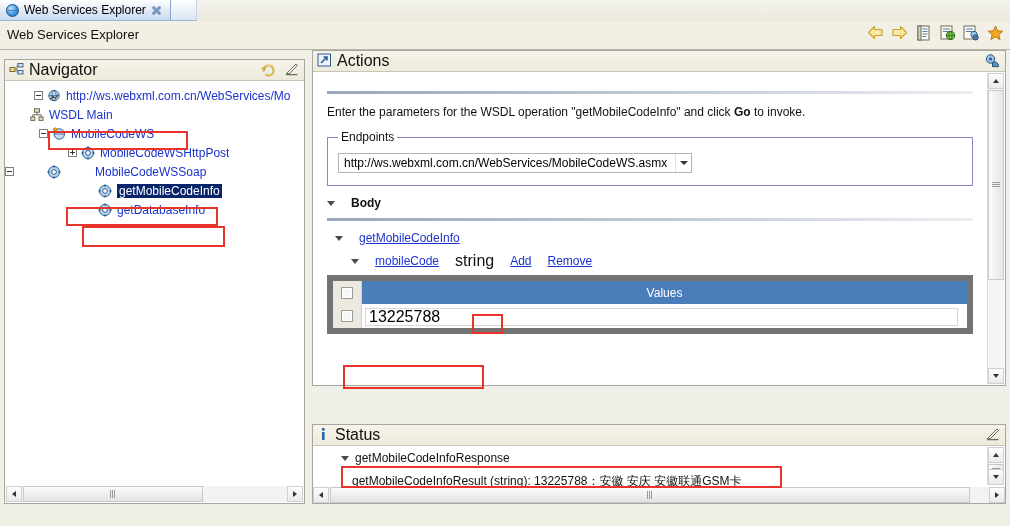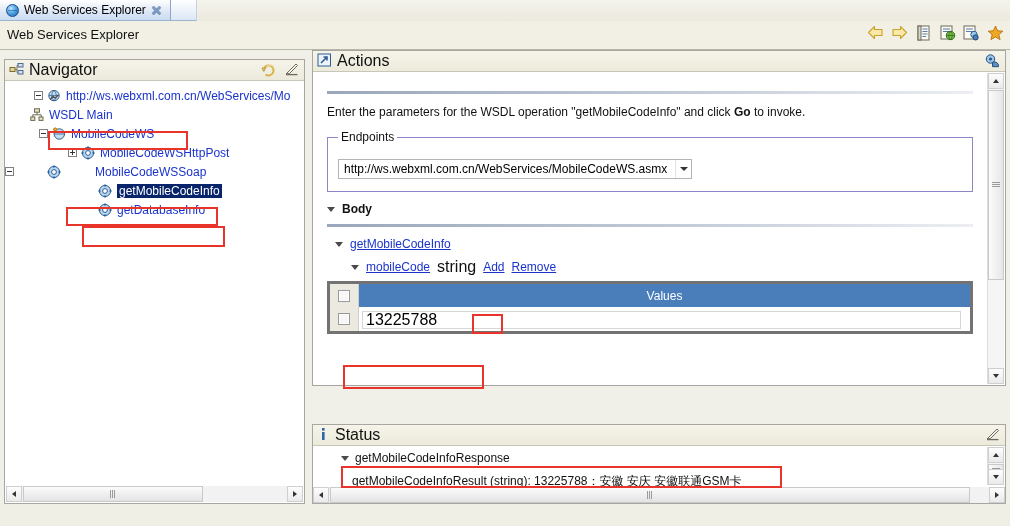--- a/index.html
+++ b/index.html
@@ -75,37 +75,37 @@
   .act-title{display:flex;align-items:center;gap:7px;font-size:13px;font-weight:bold;color:#111;}
   .src-link{color:#1a33cc;text-decoration:underline;font-size:12px;cursor:pointer;}
   .hr-grad{height:3px;margin:9px 0 11px 0;
     background:linear-gradient(to right,#9aa7bb 0%,#c3cbd8 55%,#eceef2 100%);}
   .act-desc{font-size:12px;color:#111;margin-bottom:11px;}
   .act-desc b{font-weight:bold;}
 
   fieldset.endpoints{border:1px solid #8a86c8;margin:0 0 10px 0;padding:9px 10px 12px 10px;}
   fieldset.endpoints legend{font-size:12px;color:#111;padding:0 3px;}
   .combo{display:inline-flex;align-items:center;height:20px;border:1px solid #b4b4b4;
-    background:#fff;padding:0 0 0 5px;box-sizing:border-box;font-size:12px;margin-top:6px;}
+    background:#fff;padding:0 0 0 5px;box-sizing:border-box;font-size:12px;}
   .combo-val{padding-right:8px;white-space:nowrap;}
   .combo-arrow{width:15px;height:18px;display:flex;align-items:center;justify-content:center;
     border-left:1px solid #e2e2e2;}
   .caret-d{width:0;height:0;border-left:4px solid transparent;border-right:4px solid transparent;
     border-top:4px solid #333;}
 
-  .sect-row{display:flex;align-items:center;gap:7px;}
+  .sect-row{display:flex;align-items:center;gap:16px;}
   .tri{width:0;height:0;border-left:4.5px solid transparent;border-right:4.5px solid transparent;
     border-top:5px solid #4a4a4a;flex:0 0 auto;}
   .sect-label{font-size:12px;font-weight:bold;color:#111;}
   .hr-grad2{height:3px;margin:8px 0 10px 0;
     background:linear-gradient(to right,#9aa7bb 0%,#c3cbd8 55%,#eceef2 100%);}
   .lnk{color:#1a33cc;text-decoration:underline;font-size:12px;cursor:pointer;}
   .plain{font-size:16px;color:#111;}
 
-  .valtable{margin-top:5px;border:3px solid #737373;border-collapse:collapse;width:100%;}
+  .valtable{margin-top:5px;border:6px solid #737373;border-collapse:collapse;width:100%;}
   .vt-head-chk{width:26px;background:#ece9e0;border-right:1px solid #cfcfcf;}
   .vt-head{background:#4a7ebb;color:#fff;text-align:center;font-size:12px;height:21px;font-weight:normal;}
   .vt-row-chk{width:26px;background:#ece9e0;border-right:1px solid #cfcfcf;}
   .vt-cell{height:24px;padding:0;background:#fff;}
   .vt-input{width:98%;height:18px;border:1px solid #d6d6d6;font-size:16px;
     padding:1px 3px;box-sizing:border-box;background:#fff;color:#000;
     font-family:"Liberation Sans",sans-serif;margin:2px 0 0 3px;}
   .chk{width:12px;height:12px;border:1px solid #9a9a9a;background:#f7f7f7;display:block;margin:0 auto;
     box-shadow:inset 0 0 0 1px #fff;box-sizing:border-box;}
 

